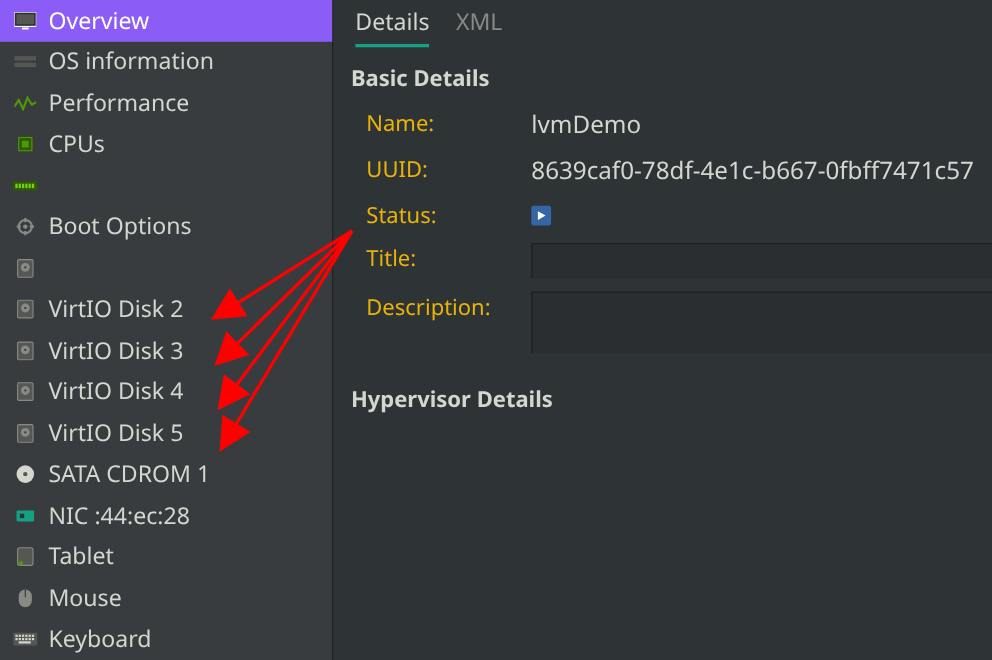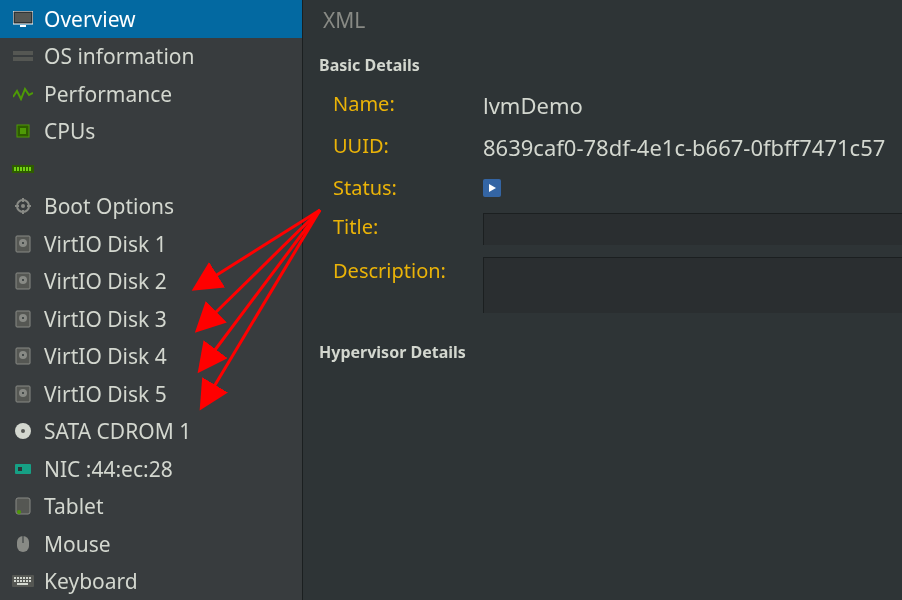--- a/index.html
+++ b/index.html
@@ -22,21 +22,21 @@
   .sidebar-item {
     display: flex;
     align-items: center;
     height: 37.5px;
     padding-left: 12px;
     font-size: 21px;
     color: #d3d7cf;
     cursor: pointer;
   }
   .sidebar-item.selected {
-    background: #0369a1;
+    background: #8b5cf6;
     color: #ffffff;
   }
   .side-icon {
     width: 22px; height: 20px;
     margin-right: 10px;
     display: inline-flex;
     align-items: center; justify-content: center;
     flex-shrink: 0;
   }
   .sidebar-item .label { white-space: nowrap; }
@@ -49,21 +49,21 @@
     color: #888a85;
     padding-bottom: 6px;
     cursor: pointer;
   }
   .tab.active {
     color: #d3d7cf;
     border-bottom: 3px solid #16a085;
   }
   .section-title {
     font-weight: bold;
-    font-size: 16px;
+    font-size: 20px;
     margin-top: 14px;
     margin-left: 4px;
     color: #d3d7cf;
   }
   .kv {
     display: grid;
     grid-template-columns: 144px 1fr;
     column-gap: 6px;
     padding-left: 18px;
     margin-top: 8px;
@@ -162,21 +162,20 @@
       <span class="label">Boot Options</span>
     </div>
     <div class="sidebar-item">
       <span class="side-icon">
         <svg width="16" height="18" viewBox="0 0 16 18">
             <rect x="1" y="1" width="14" height="16" rx="1" fill="#555753" stroke="#888a85"></rect>
             <circle cx="8" cy="8" r="4" fill="#888a85"></circle>
             <circle cx="8" cy="8" r="1" fill="#2e3436"></circle>
           </svg>
       </span>
-      <span class="label">VirtIO Disk 1</span>
     </div>
     <div class="sidebar-item">
       <span class="side-icon">
         <svg width="16" height="18" viewBox="0 0 16 18">
             <rect x="1" y="1" width="14" height="16" rx="1" fill="#555753" stroke="#888a85"></rect>
             <circle cx="8" cy="8" r="4" fill="#888a85"></circle>
             <circle cx="8" cy="8" r="1" fill="#2e3436"></circle>
           </svg>
       </span>
       <span class="label">VirtIO Disk 2</span>
@@ -265,20 +264,21 @@
             <rect x="17" y="5" width="2" height="2" fill="#d3d7cf"></rect>
             <rect x="5" y="8" width="11" height="2" fill="#d3d7cf"></rect>
           </svg>
       </span>
       <span class="label">Keyboard</span>
     </div>
   </div>
 
   <div class="panel">
     <div class="tabs">
+      <div class="tab active">Details</div>
       <div class="tab">XML</div>
     </div>
 
     <div class="section-title">Basic Details</div>
     <div class="kv">
       <div class="k">Name:</div>
       <div class="v">lvmDemo</div>
 
       <div class="k">UUID:</div>
       <div class="v">8639caf0-78df-4e1c-b667-0fbff7471c57</div>

